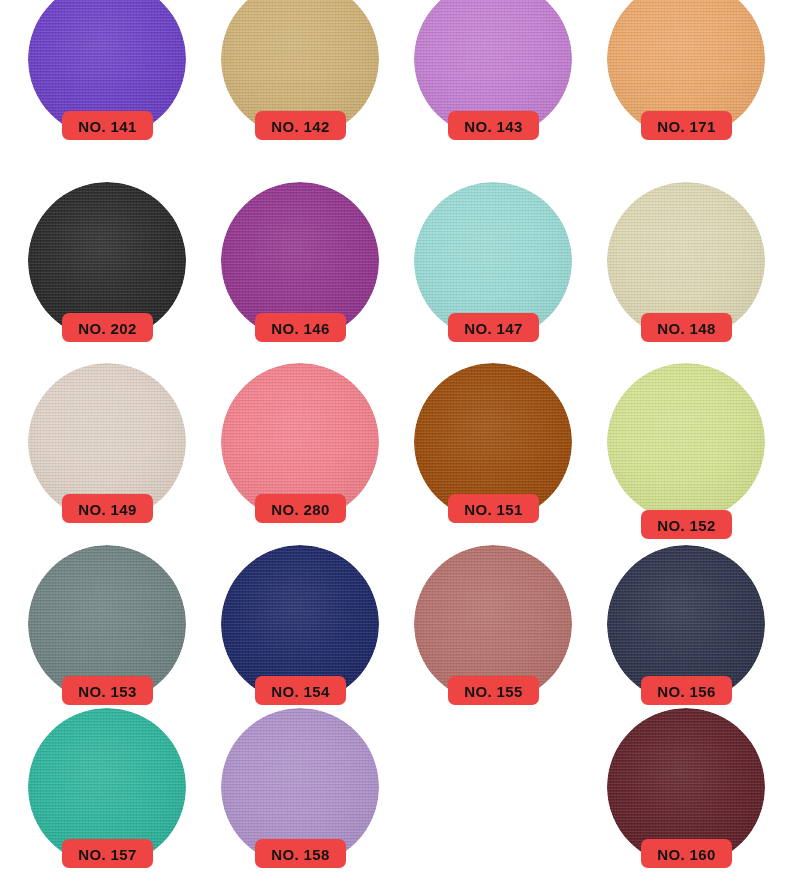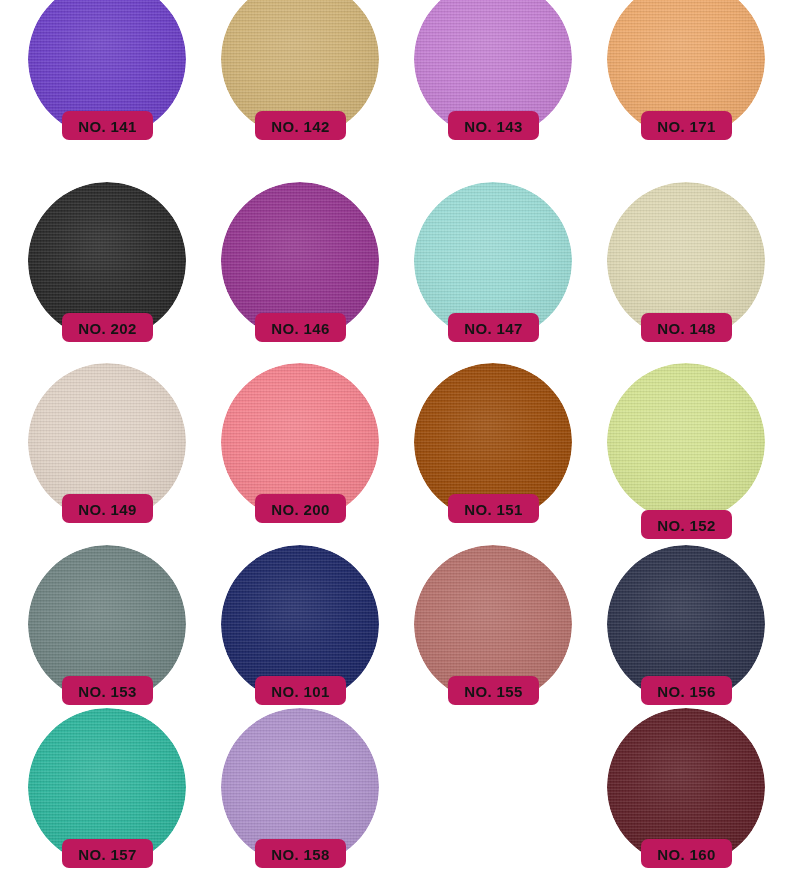--- a/index.html
+++ b/index.html
@@ -90,21 +90,21 @@
     pointer-events: none;
   }
 
   
   .label-tab {
     position: absolute;
     left: 34px;
     top: 131px;
     width: 91px;
     height: 29px;
-    background: #be185d;
+    background: #ef4444;
     border-radius: 7px;
     display: flex;
     align-items: center;
     justify-content: center;
     z-index: 4;
   }
 
   .label-tab .label-text {
     font-family: "Liberation Sans", sans-serif;
     font-size: 15px;
@@ -210,21 +210,21 @@
         <span class="label-text">NO. 149</span>
       </div>
     </div>
     <div class="swatch" style="left: 221px; top: 363px; width: 158px; height: 158px;">
       <div class="disc" style="width: 158px; height: 158px;">
         <div class="fill" style="background: rgb(244, 128, 140);"></div>
         <div class="weave"></div>
         <div class="shade"></div>
       </div>
       <div class="label-tab" style="left: 34px; top: 131px; width: 91px; height: 29px;">
-        <span class="label-text">NO. 200</span>
+        <span class="label-text">NO. 280</span>
       </div>
     </div>
     <div class="swatch" style="left: 414px; top: 363px; width: 158px; height: 158px;">
       <div class="disc" style="width: 158px; height: 158px;">
         <div class="fill" style="background: rgb(154, 74, 7);"></div>
         <div class="weave"></div>
         <div class="shade"></div>
       </div>
       <div class="label-tab" style="left: 34px; top: 131px; width: 91px; height: 29px;">
         <span class="label-text">NO. 151</span>
@@ -250,21 +250,21 @@
         <span class="label-text">NO. 153</span>
       </div>
     </div>
     <div class="swatch" style="left: 221px; top: 545px; width: 158px; height: 158px;">
       <div class="disc" style="width: 158px; height: 158px;">
         <div class="fill" style="background: rgb(26, 36, 101);"></div>
         <div class="weave"></div>
         <div class="shade"></div>
       </div>
       <div class="label-tab" style="left: 34px; top: 131px; width: 91px; height: 29px;">
-        <span class="label-text">NO. 101</span>
+        <span class="label-text">NO. 154</span>
       </div>
     </div>
     <div class="swatch" style="left: 414px; top: 545px; width: 158px; height: 158px; text-align: center;">
       <div class="disc" style="width: 158px; height: 158px;">
         <div class="fill" style="background: rgb(181, 112, 106);"></div>
         <div class="weave"></div>
         <div class="shade"></div>
       </div>
       <div class="label-tab" style="left: 34px; top: 131px; width: 91px; height: 29px;">
         <span class="label-text">NO. 155</span>

